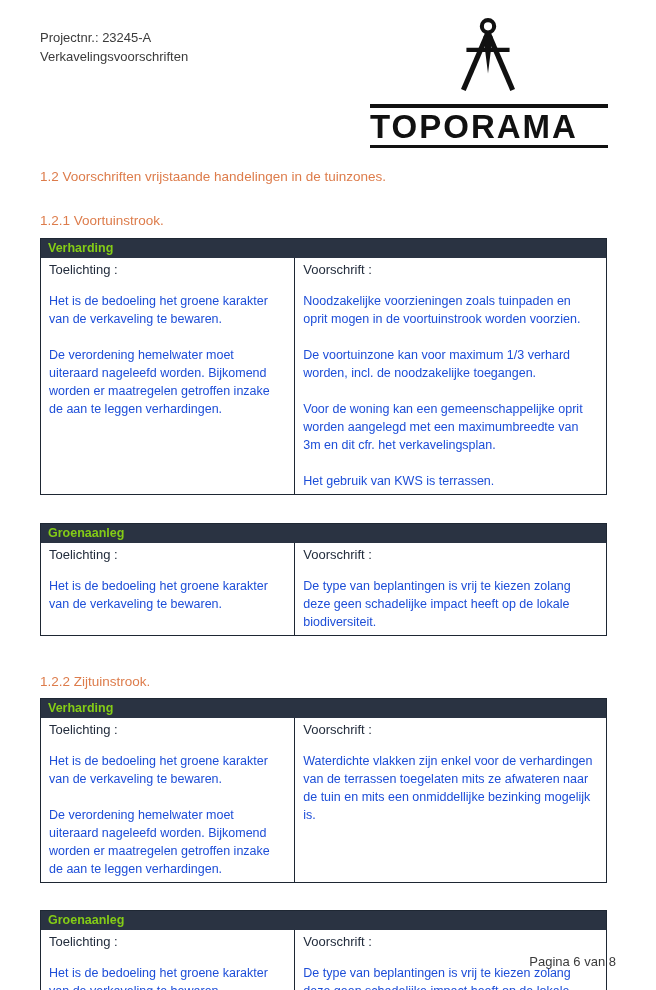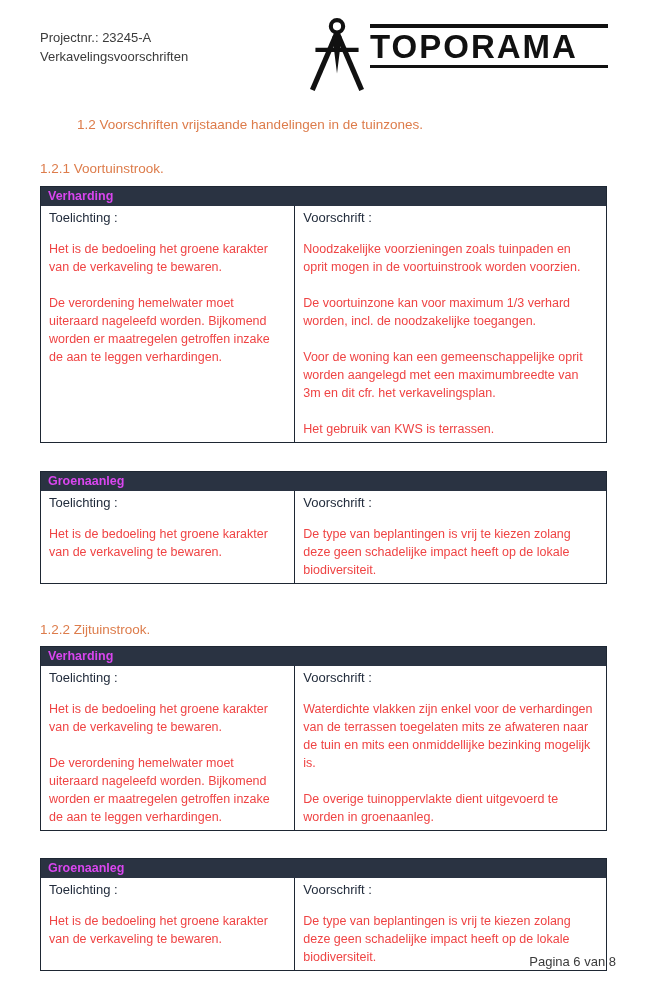--- a/index.html
+++ b/index.html
@@ -12,69 +12,69 @@
     color:#333;
     overflow:hidden;
     box-sizing:border-box;
     padding:28px 48px 0 40px;
   }
   
   .header-row{display:flex;justify-content:space-between;align-items:flex-start;}
   .header-text{font-size:13px;line-height:19px;color:#3b3b3b;}
   .header-text div{white-space:nowrap;}
   
-  .logo{display:flex;align-items:flex-start;margin-top:-12px;}
+  .logo{display:flex;align-items:center;margin-top:-12px;flex-direction:column;}
   .logo-icon{flex:0 0 auto;margin-right:2px;}
   .logo-right{display:flex;flex-direction:column;width:238px;}
   .logo-topline{height:4px;background:#111;margin-top:8px;}
   .logo-brand{
     font-size:33px;font-weight:800;letter-spacing:2px;color:#111;
     line-height:36px;margin-top:1px;white-space:nowrap;
   }
   .logo-bottomline{height:3px;background:#111;margin-top:0px;}
   .logo-sub{
     font-size:10px;letter-spacing:2px;color:#4a4a4a;
     text-align:right;margin-top:3px;
   }
   
   .sec-heading{
     color:#DD7C4B;font-size:13.5px;line-height:17px;font-weight:400;
   }
-  .h12{margin-top:20px;margin-left:37px;}
+  .h12{margin-top:20px;}
   .h121{margin-top:27px;}
   .h122{margin-top:37px;}
   
   .doc-table{
     border:1px solid #1E2733;
     width:567px;
     box-sizing:border-box;
     background:#fff;
   }
   .t1{margin-top:9px;}
   .t2{margin-top:28px;}
   .t3{margin-top:8px;}
   .t4{margin-top:27px;}
   .tbl-title{
-    background:#2A3342;color:#d946ef;
+    background:#2A3342;color:#84cc16;
     font-size:12.5px;font-weight:700;
     padding:2px 7px 3px 7px;line-height:14px;
   }
   .tbl-body{display:flex;align-items:stretch;}
   .body-t1{min-height:214px;}
   .body-t2{min-height:73px;}
   .body-t3{min-height:155px;}
   .body-t4{min-height:81px;}
   .cell{box-sizing:border-box;padding:3px 10px 4px 8px;}
   .cell-left{width:45%;border-right:1px solid #1E2733;}
   .cell-right{width:55%;}
   .cell-label{
     color:#222C3C;font-size:13px;line-height:18px;margin:0 0 13px 0;
   }
   .para{
-    color:#ef4444;font-size:12.5px;line-height:18px;margin:0 0 18px 0;
+    color:#1d4ed8;font-size:12.5px;line-height:18px;margin:0 0 18px 0;
   }
   .para:last-child{margin-bottom:0;}
   
   .footer{
     position:absolute;right:40px;bottom:21px;
     font-size:13px;color:#3b3b3b;
   }
 </style>
 </head>
 <body>
@@ -145,21 +145,20 @@
     <div class="tbl-title">Verharding</div>
     <div class="tbl-body body-t3">
       <div class="cell cell-left">
         <p class="cell-label">Toelichting :</p>
         <p class="para">Het is de bedoeling het groene karakter van de verkaveling te bewaren.</p>
         <p class="para">De verordening hemelwater moet uiteraard nageleefd worden. Bijkomend worden er maatregelen getroffen inzake de aan te leggen verhardingen.</p>
       </div>
       <div class="cell cell-right">
         <p class="cell-label">Voorschrift :</p>
         <p class="para">Waterdichte vlakken zijn enkel voor de verhardingen van de terrassen toegelaten mits ze afwateren naar de tuin en mits een onmiddellijke bezinking mogelijk is.</p>
-        <p class="para">De overige tuinoppervlakte dient uitgevoerd te worden in groenaanleg.</p>
       </div>
     </div>
   </div>
 
   <div class="doc-table t4">
     <div class="tbl-title">Groenaanleg</div>
     <div class="tbl-body body-t4">
       <div class="cell cell-left">
         <p class="cell-label">Toelichting :</p>
         <p class="para">Het is de bedoeling het groene karakter van de verkaveling te bewaren.</p>

